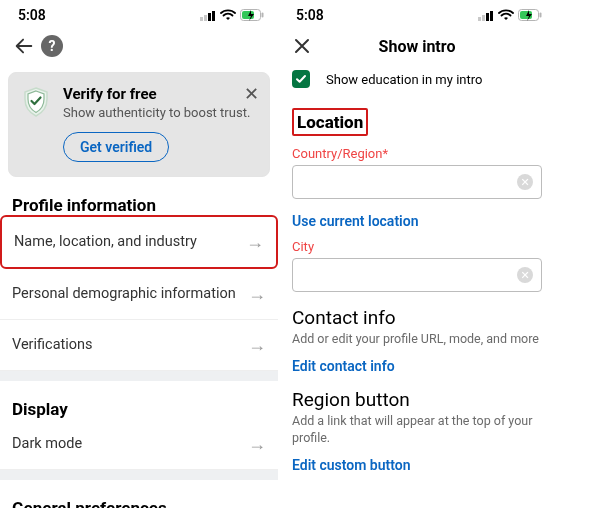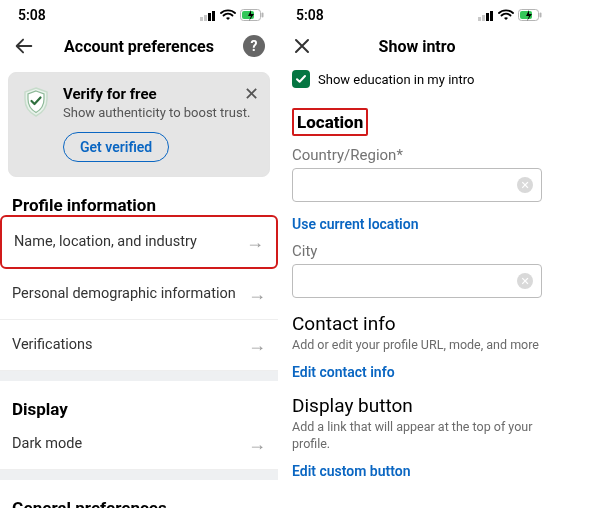--- a/index.html
+++ b/index.html
@@ -30,28 +30,28 @@
   
   .section-title { font-size:17px; font-weight:700; padding: 18px 12px 0 12px; }
   .list-row { display:flex; align-items:center; justify-content:space-between; padding: 14px 12px; font-size:14.5px; color:#333; border-bottom:1px solid #eee; }
   .chev { color:#9a9a9a; font-size:18px; }
   .highlight { border:2.5px solid #d11a1a; border-radius:6px; }
 
   .thick-divider { height:10px; background:#eef0f2; }
 
   
   .req-note { font-size:11px; color:#777; padding: 8px 14px 6px 14px; }
-  .chk-row { display:flex; align-items:center; gap:8px; padding: 4px 14px 14px 14px; font-size:13px; }
+  .chk-row { display:flex; align-items:center; gap:16px; padding: 4px 14px 14px 14px; font-size:13px; }
   .chk { width:18px; height:18px; border-radius:4px; background:#057642; display:flex; align-items:center; justify-content:center; flex:0 0 18px; }
   .chk svg { display:block; }
 
   .sec-head { font-size:17px; font-weight:800; margin: 6px 14px 2px 14px; padding:2px 3px; display:inline-block; }
   .sec-head.loc { border:2.5px solid #d11a1a; border-radius:2px; }
 
-  .field-label { font-size:15px; color:#737373; padding: 8px 14px 2px 14px; }
+  .field-label { font-size:13px; color:#ef4444; padding: 8px 14px 2px 14px; }
   .text-input { margin: 2px 14px 0 14px; border:1px solid #bcbcbc; border-radius:4px; height:34px; display:flex; align-items:center; justify-content:flex-end; padding:0 8px; }
   .clear-dot { width:16px; height:16px; border-radius:50%; background:#d9d9d9; color:#fff; font-size:11px; display:flex; align-items:center; justify-content:center; }
 
   .link-btn { color:#0a66c2; font-weight:600; font-size:14px; padding: 14px 14px 8px 14px; }
 
   .sec-head2 { font-size:19px; font-weight:400; padding: 14px 14px 0 14px; }
   .sec-sub { font-size:12.5px; color:#6b6b6b; padding: 2px 14px 0 14px; line-height:1.35; }
 
 </style>
 </head>
@@ -88,21 +88,20 @@
         </span>
       </span>
     </div>
 
     <div class="header">
       <span class="hicon">
         <svg width="22" height="22" viewBox="0 0 24 24">
             <path d="M20 12 H5 M11 5 L4 12 L11 19" stroke="#333" stroke-width="2" fill="none" stroke-linecap="round" stroke-linejoin="round"></path>
           </svg>
       </span>
-      <span class="htitle">Account preferences</span>
       <span class="hicon">
           <span class="help-circle">?</span>
         </span>
     </div>
 
     <div class="verify-card">
       <div class="verify-row">
         <span class="shield">
           <svg width="34" height="34" viewBox="0 0 34 34">
             <path d="M17 3 L28 7 V14 C28 23 23 28 17 31 C11 28 6 23 6 14 V7 Z" fill="#eaf3ec" stroke="#c7dccb" stroke-width="1.5"></path>
@@ -208,18 +207,18 @@
 
     <div class="field-label" style="padding-top:2px">City</div>
     <div class="text-input">
       <span class="clear-dot">✕</span>
     </div>
 
     <div class="sec-head2">Contact info</div>
     <div class="sec-sub">Add or edit your profile URL, mode, and more</div>
     <div class="link-btn" style="padding-top:10px">Edit contact info</div>
 
-    <div class="sec-head2" style="padding-top:6px">Display button</div>
+    <div class="sec-head2" style="padding-top:6px">Region button</div>
     <div class="sec-sub">Add a link that will appear at the top of your profile.</div>
     <div class="link-btn" style="padding-top:10px">Edit custom button</div>
   </div>
 
 </div>
 
 </body></html>

